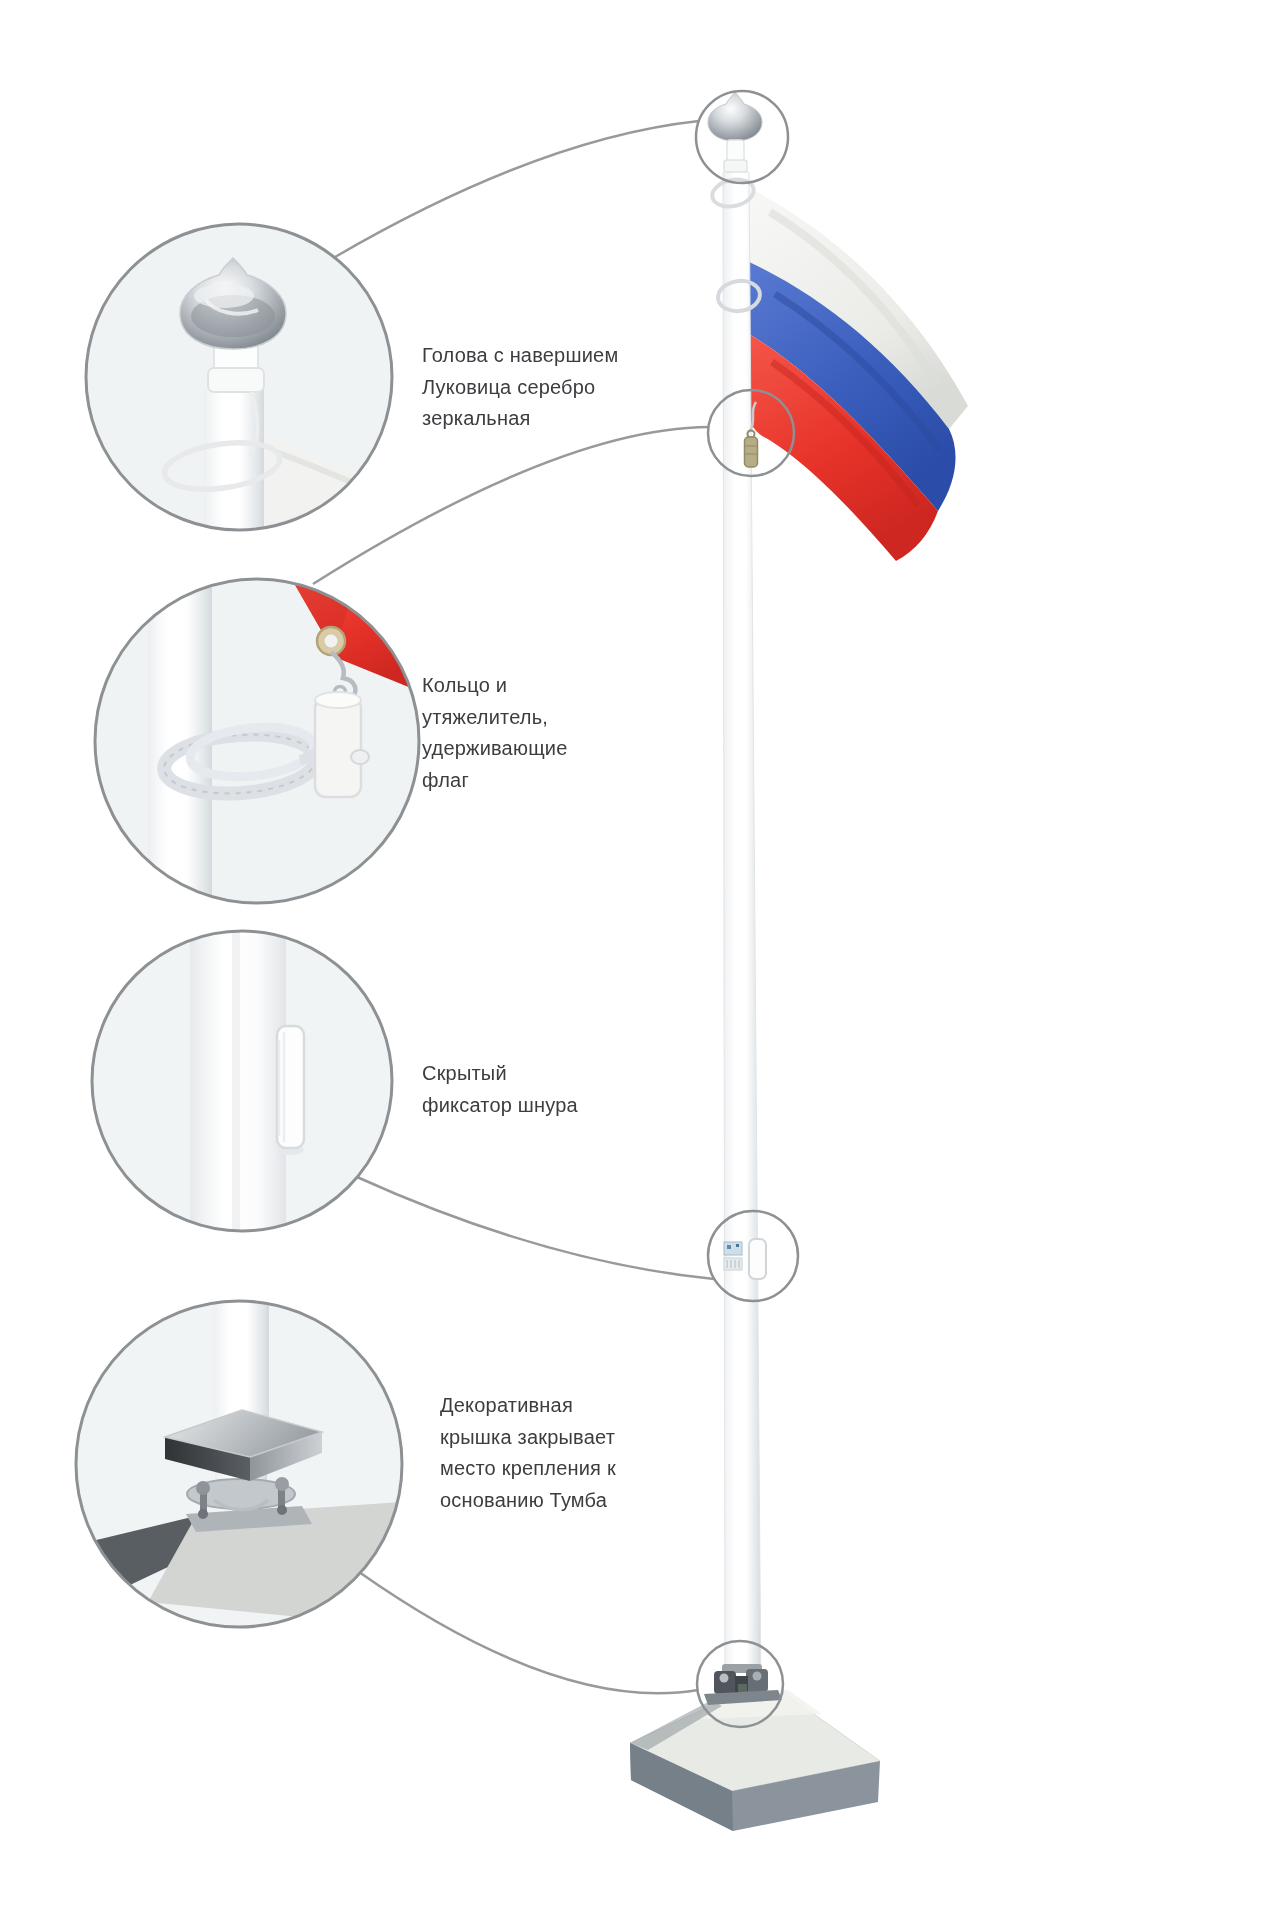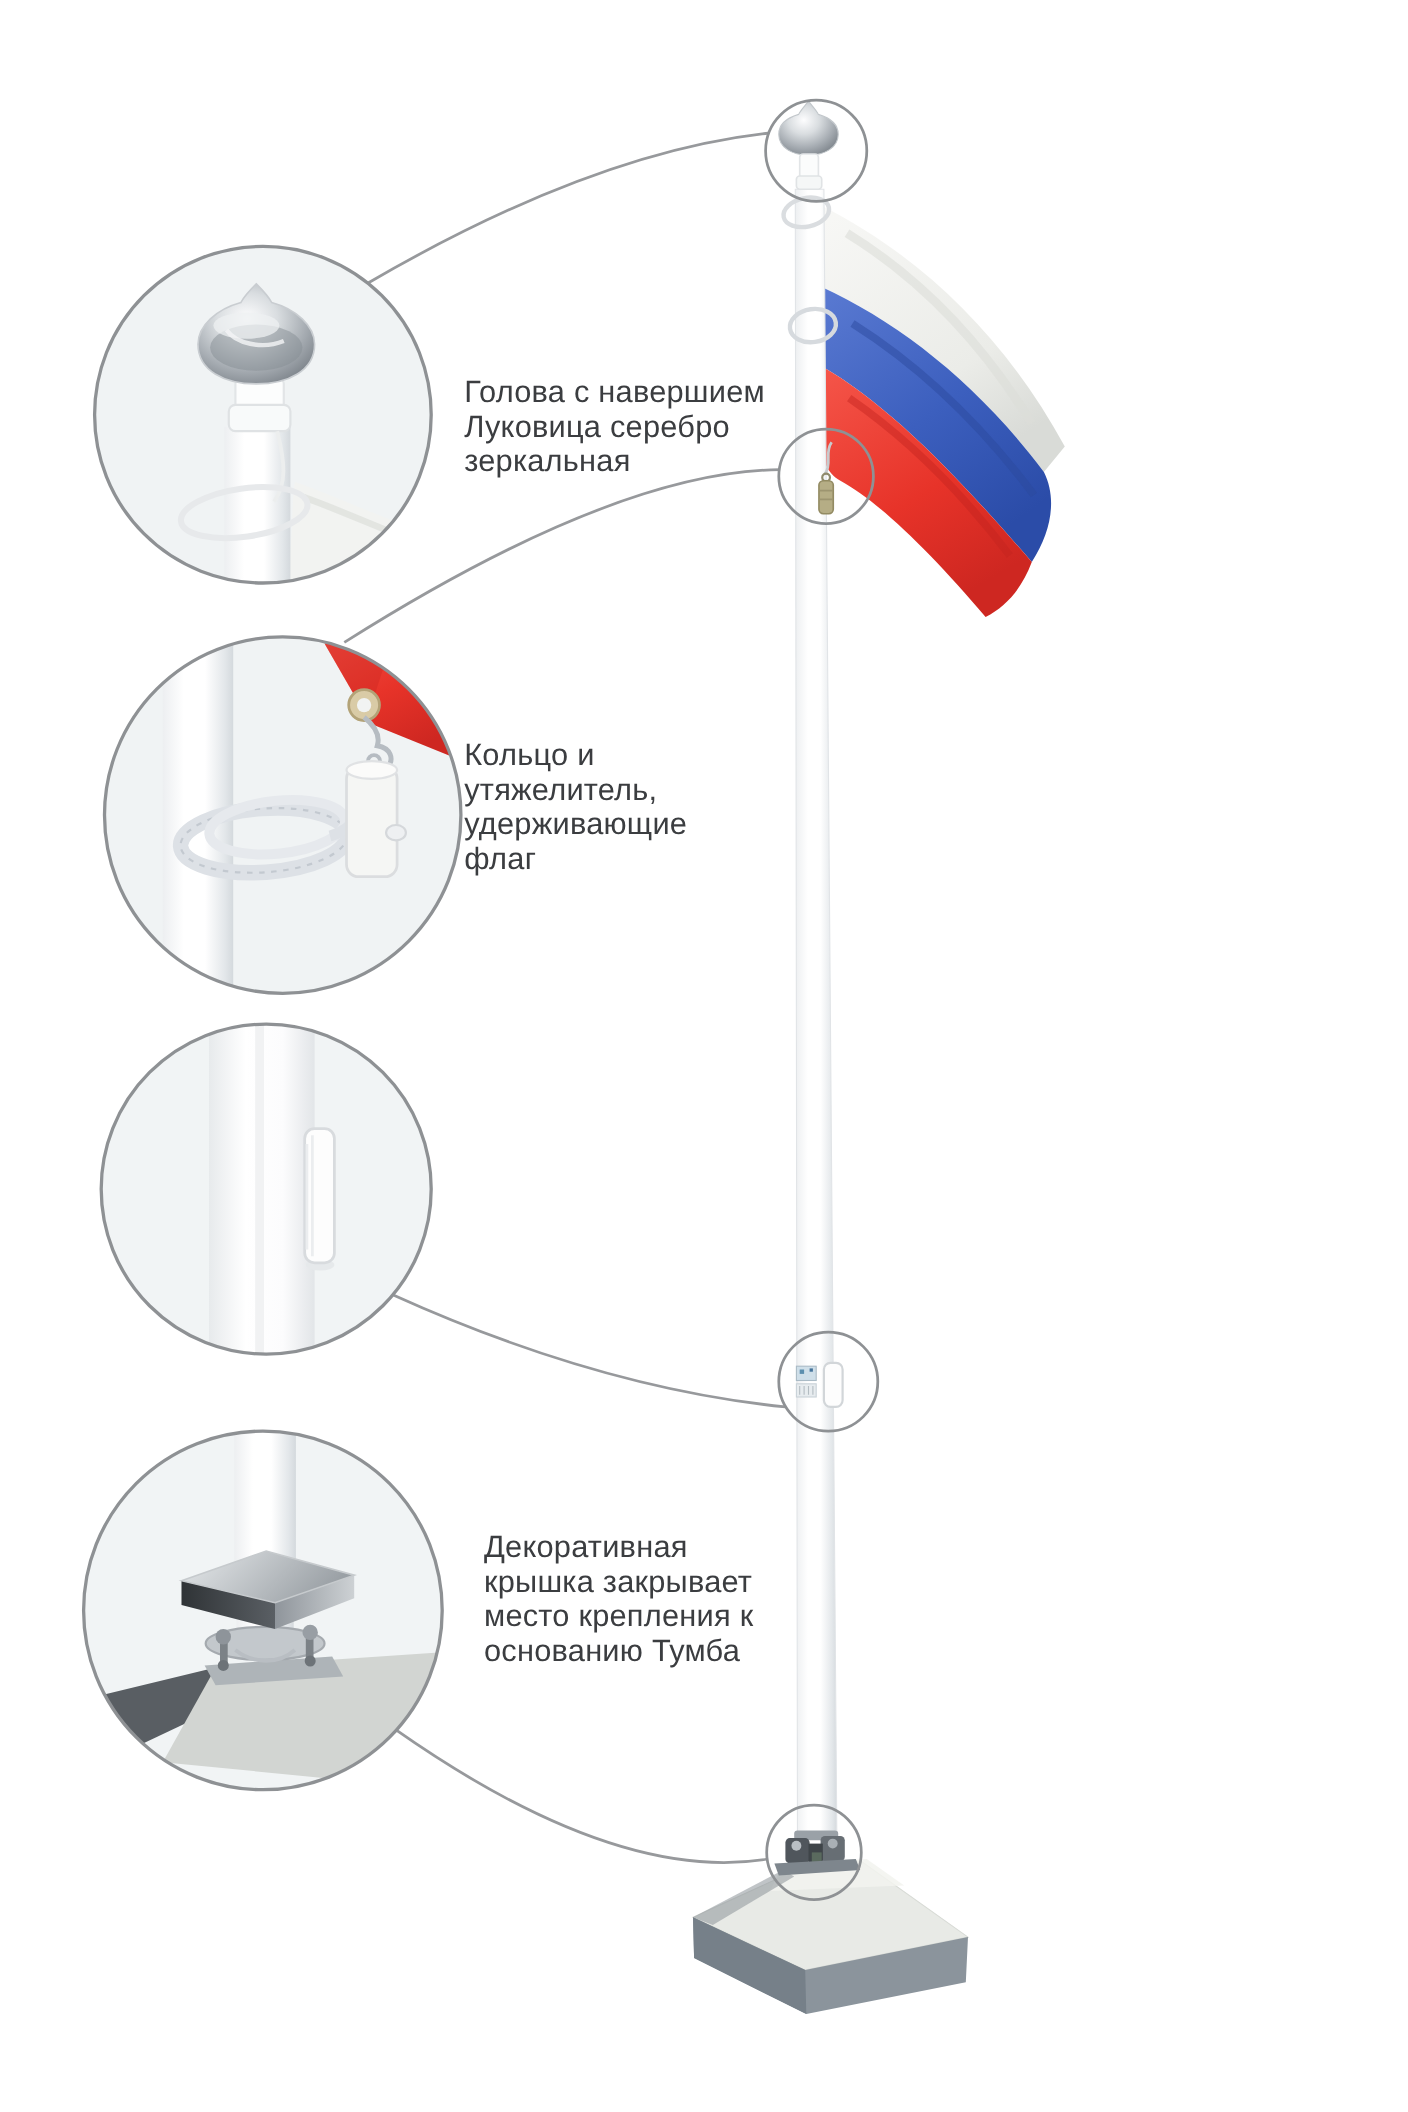--- a/index.html
+++ b/index.html
@@ -1,21 +1,21 @@
 <!DOCTYPE html>
 <html><head>
 <meta charset="utf-8">
 <style>
   html,body{margin:0;padding:0;background:#ffffff;}
   .canvas{
     position:relative;width:1280px;height:1920px;background:#ffffff;overflow:hidden;
     font-family:"Liberation Sans", sans-serif;
   }
   .label{
-    position:absolute;color:#3b3d40;font-size:28px;line-height:31.5px;
+    position:absolute;color:#3b3d40;font-size:20px;line-height:31.5px;
     letter-spacing:.2px;white-space:pre-line;
   }
   svg{position:absolute;left:0;top:0;}
 </style>
 </head>
 <body>
 
 <div class="canvas">
 
   <svg width="1280" height="1920" viewBox="0 0 1280 1920">
@@ -241,20 +241,22 @@
 
   <div class="label" style="left:422px;top:340px">Голова с навершием
 Луковица серебро
 зеркальная</div>
 
   <div class="label" style="left:422px;top:670px">Кольцо и
 утяжелитель,
 удерживающие
 флаг</div>
 
+  <div class="label" style="left:422px;top:1058px">Скрытый
+фиксатор шнура</div>
 
   <div class="label" style="left:440px;top:1390px">Декоративная
 крышка закрывает
 место крепления к
 основанию Тумба</div>
 
 
 
 </div>
 

